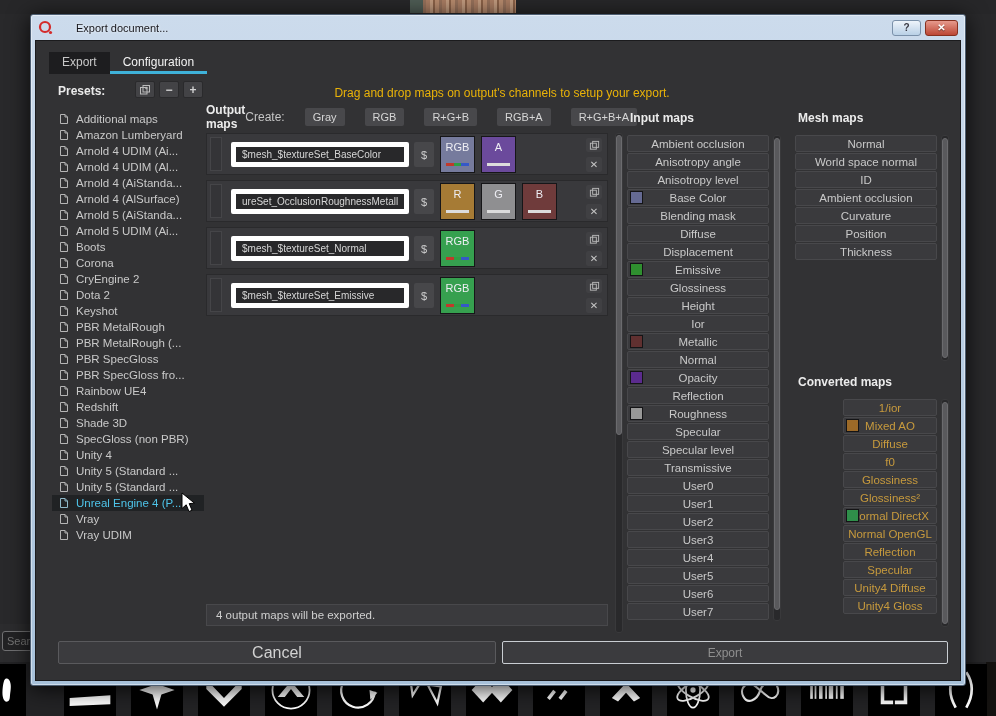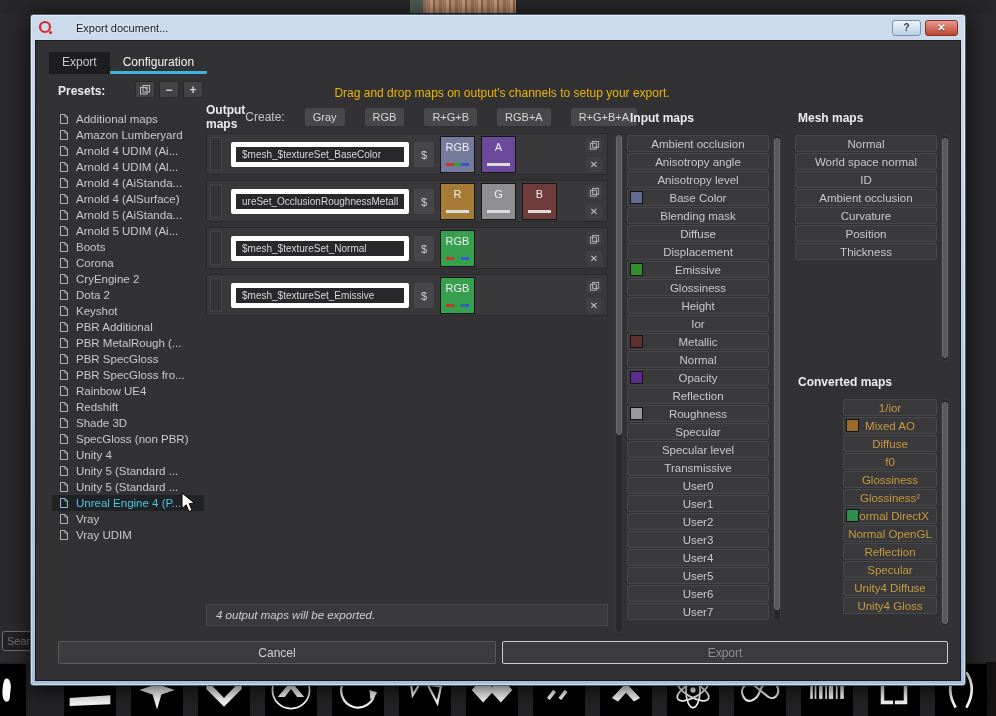--- a/index.html
+++ b/index.html
@@ -81,38 +81,38 @@
   .chan { width:35px; height:37px; border:1px solid #161618; color:#eeeef4; font-size:11px;
     text-align:center; padding-top:4px; position:relative; }
   .chan .bar { position:absolute; left:5px; right:5px; bottom:6px; height:3px; }
   .bar-solid { background:#dcdcdc; }
   .bar-rgb { background:linear-gradient(90deg,#c0392b 0 33%,#2f9e44 33% 66%,#3558c8 66% 100%); }
   .row-copy { position:absolute; right:5px; top:4px; width:16px; height:14px; background:#404043; border-radius:2px;
     display:flex; align-items:center; justify-content:center; }
   .row-x { position:absolute; right:5px; top:23px; width:16px; height:15px; background:#404043; border-radius:2px;
     color:#c6c6c6; font-size:10px; display:flex; align-items:center; justify-content:center; }
   .out-status { position:absolute; left:0; width:402px; bottom:4px; height:22px; background:#3a3a3d;
-    border:1px solid #48484b; color:#cfcfcf; font-size:11.5px; line-height:20px; padding-left:9px;font-style:italic; }
+    border:1px solid #48484b; color:#cfcfcf; font-size:11.5px; line-height:20px; padding-left:9px; }
 
   
   .sb { position:absolute; width:8px; background:#29292b; border:1px solid #39393b; border-radius:3px; }
   .sb .sb-handle { position:absolute; left:0; right:0; background:#59595c; border:1px solid #6b6b6e; border-radius:3px; }
 
   
   .panel-title { position:absolute; font-size:12px; font-weight:bold; color:#ececec; }
   .map-list { position:absolute; width:142px; }
   .map-item { height:17px; margin-bottom:1px; background:#3a3a3d; border:1px solid #48484b; border-radius:2px;
     color:#c9c9c9; font-size:11.5px; display:flex; align-items:center; justify-content:center; position:relative;
     white-space:nowrap; }
   .map-item .swatch { position:absolute; left:2px; top:1px; width:13px; height:13px; border:1px solid #141416; }
   .conv .map-item { color:#c79a3d; }
 
   
   .btn-cancel { position:absolute; left:22px; top:600px; width:438px; height:23px; background:#3b3b3e;
-    border:1px solid #5a5a5d; border-radius:2px; color:#d2d2d2; font-size:12px;
+    border:1px solid #5a5a5d; border-radius:2px; color:#d2d2d2; font-size:16px;
     display:flex; align-items:center; justify-content:center; }
   .btn-export { position:absolute; left:466px; top:600px; width:446px; height:23px; background:#3b3b3e;
     border:1px solid #c9cdd2; border-radius:2px; color:#8f8f8f; font-size:12px;
     display:flex; align-items:center; justify-content:center; }
 
   .cursor { position:absolute; left:181px; top:492px; z-index:20; }
 </style>
 </head>
 <body>
 
@@ -357,21 +357,21 @@
               <path d="M1.5,1.5 H6 L8.5,4 V10.5 H1.5 Z" fill="none" stroke="currentColor"></path>
               <path d="M6,1.5 V4 H8.5" fill="none" stroke="currentColor"></path>
             </svg>
             <span>Keyshot</span>
           </div>
           <div class="preset-item">
             <svg width="10" height="12" viewBox="0 0 10 12">
               <path d="M1.5,1.5 H6 L8.5,4 V10.5 H1.5 Z" fill="none" stroke="currentColor"></path>
               <path d="M6,1.5 V4 H8.5" fill="none" stroke="currentColor"></path>
             </svg>
-            <span>PBR Additional</span>
+            <span>PBR MetalRough</span>
           </div>
           <div class="preset-item">
             <svg width="10" height="12" viewBox="0 0 10 12">
               <path d="M1.5,1.5 H6 L8.5,4 V10.5 H1.5 Z" fill="none" stroke="currentColor"></path>
               <path d="M6,1.5 V4 H8.5" fill="none" stroke="currentColor"></path>
             </svg>
             <span>PBR MetalRough (...</span>
           </div>
           <div class="preset-item">
             <svg width="10" height="12" viewBox="0 0 10 12">

